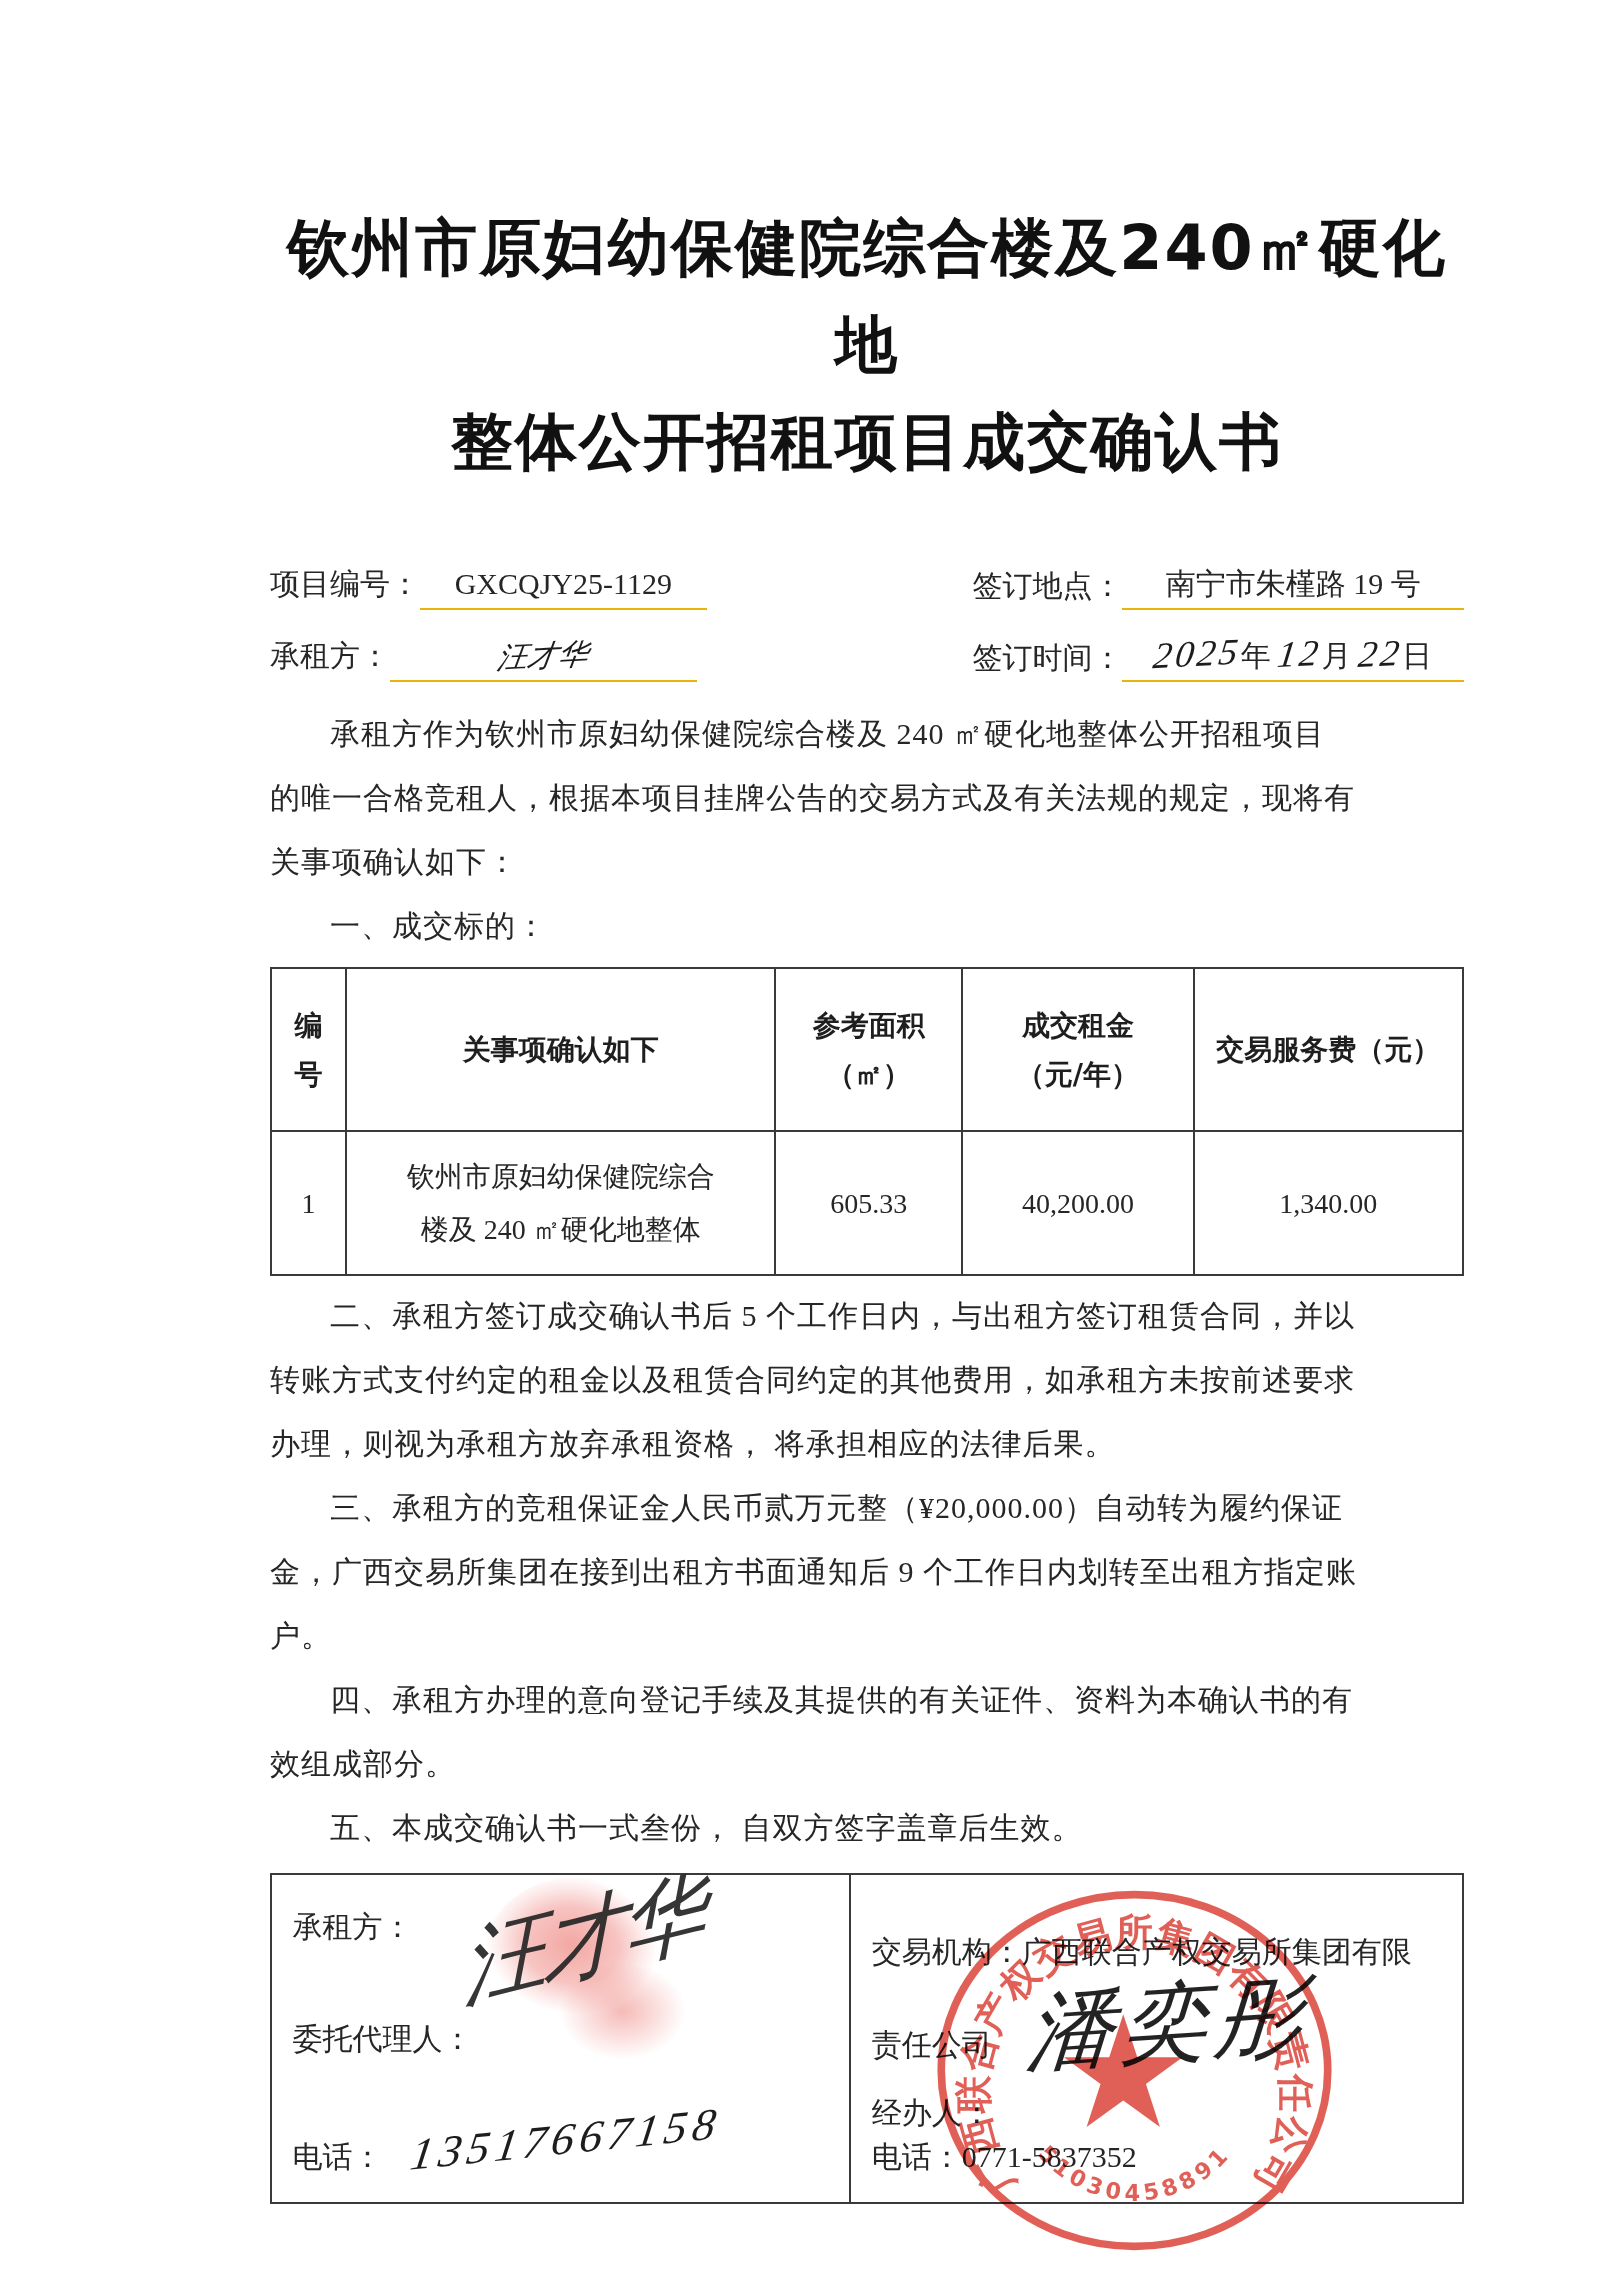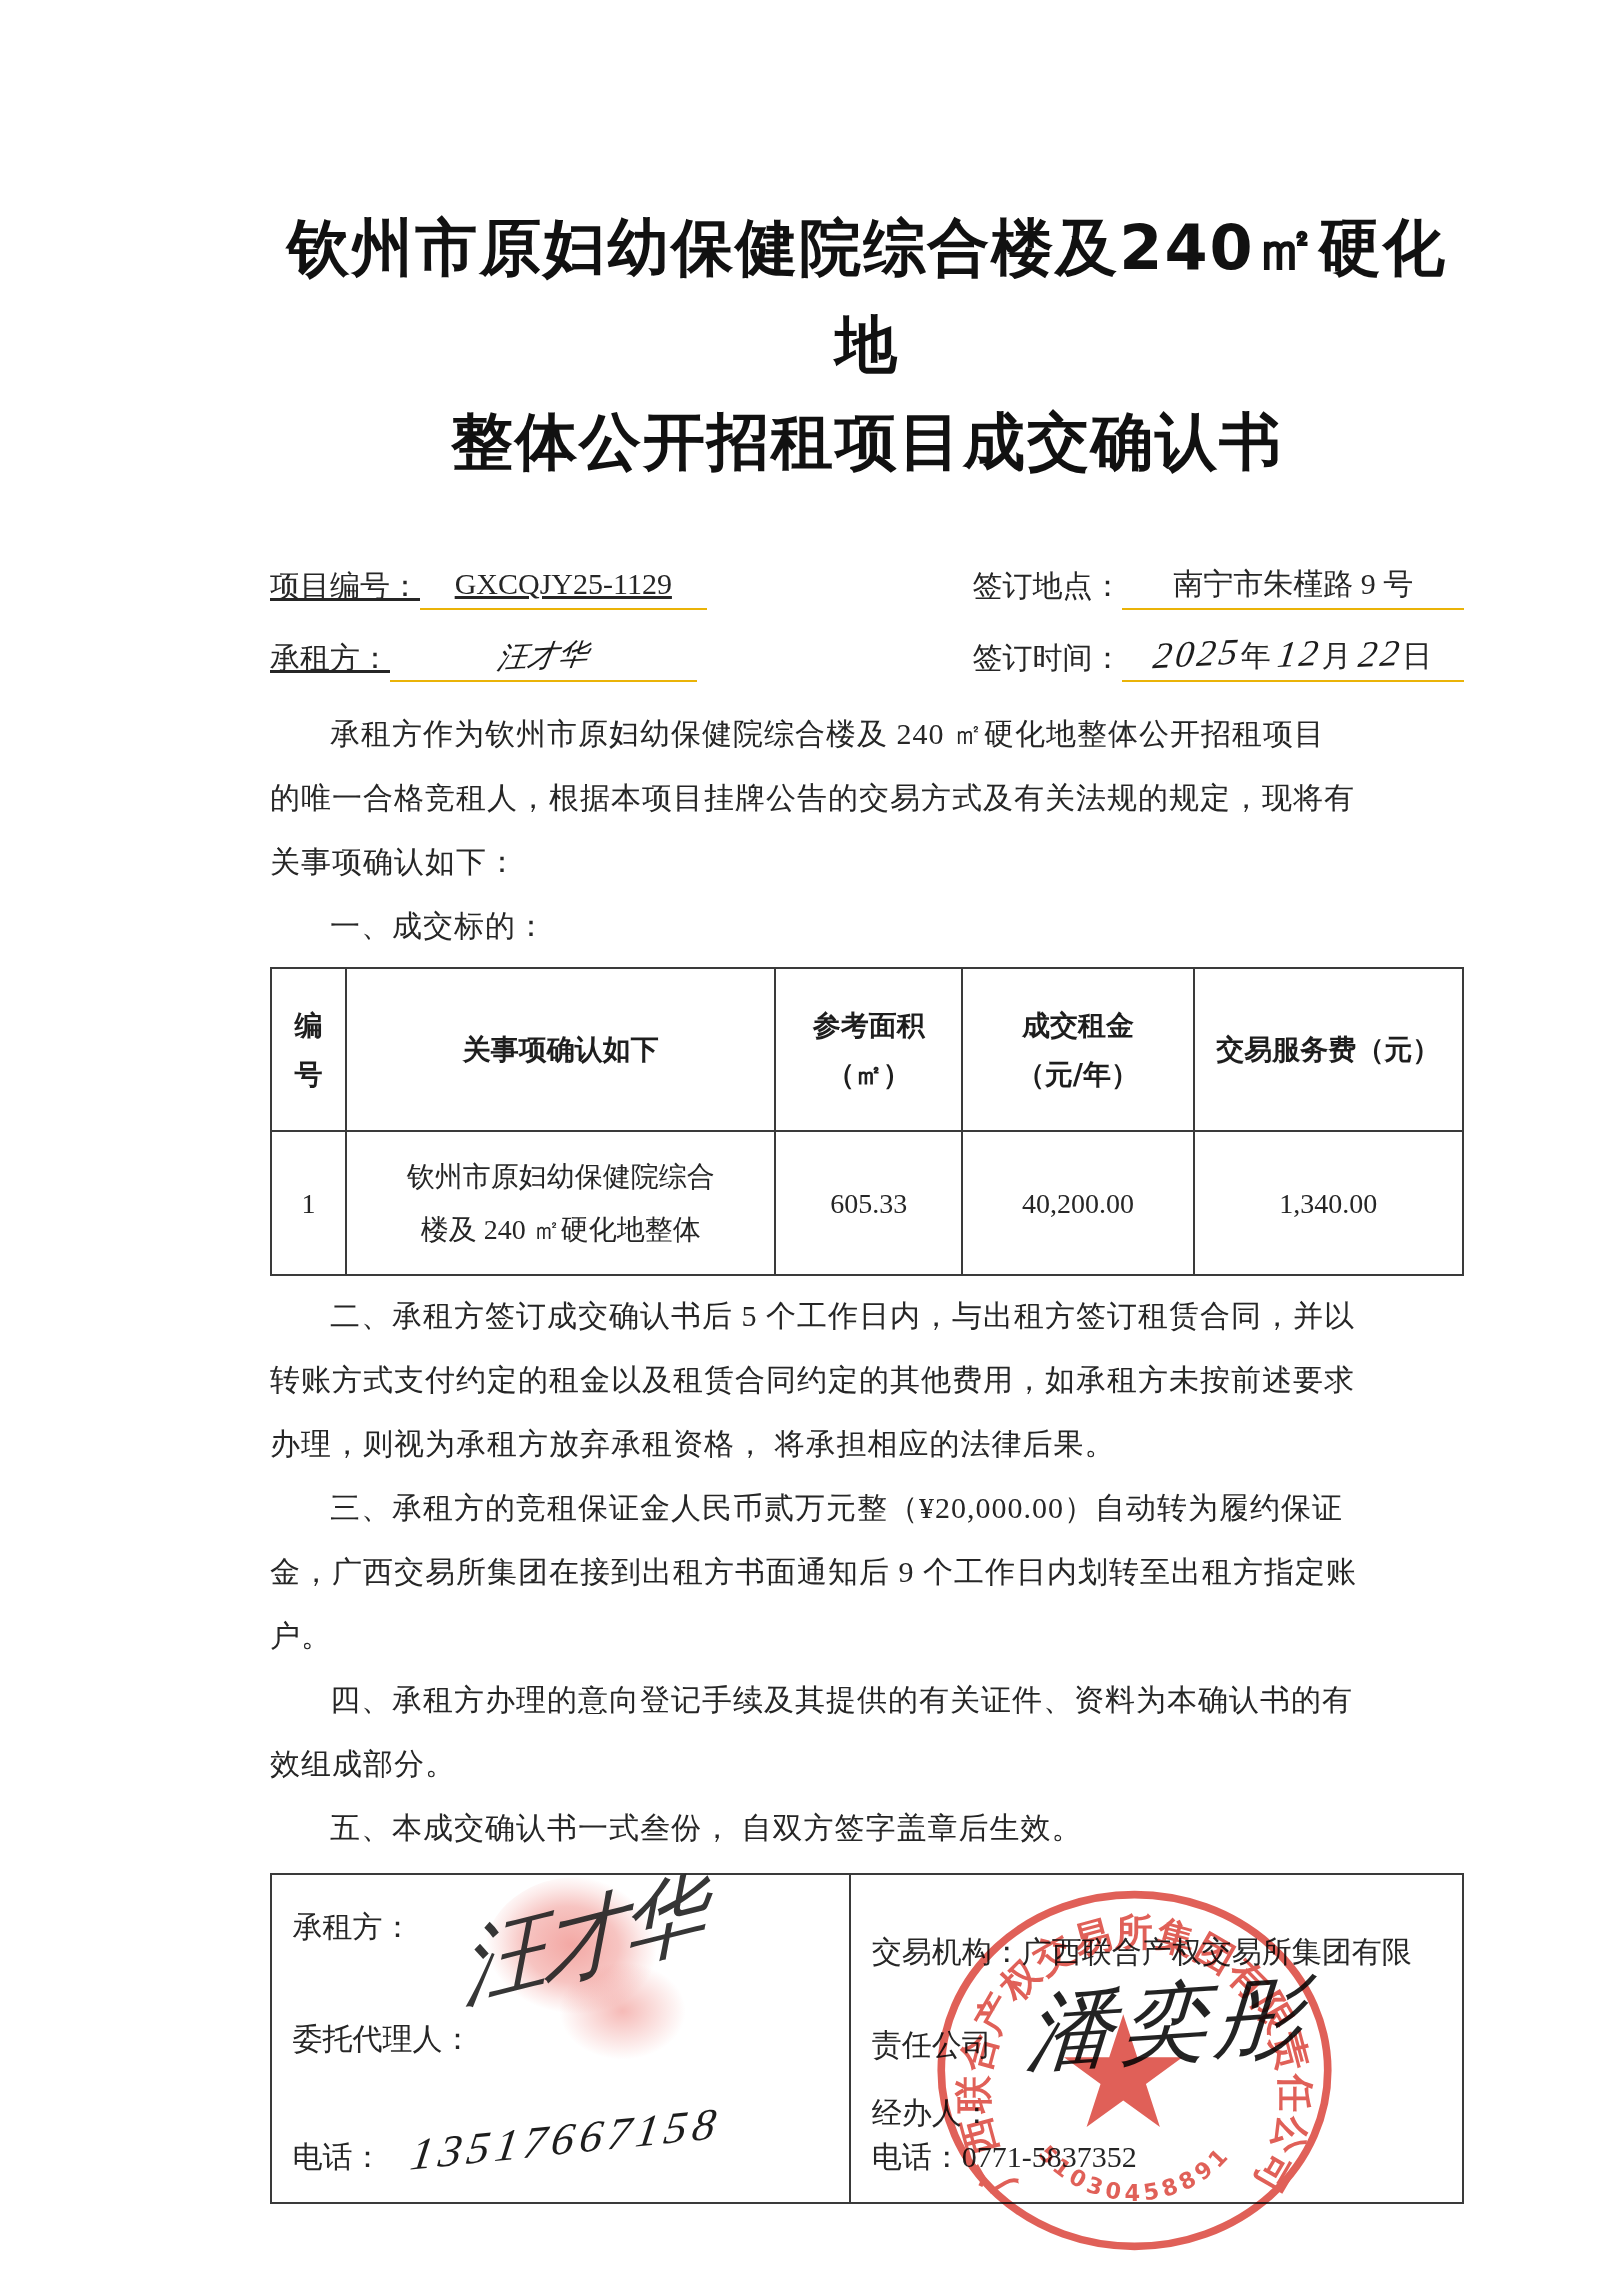--- a/index.html
+++ b/index.html
@@ -43,21 +43,21 @@
   .fields {
     margin-top: 69px;
     font-size: 30px;
     line-height: 49px;
   }
   .field-row {
     display: flex;
     margin-bottom: 19.4px;
     align-items: flex-end;
   }
-  .field-left  { width: 703px; display: flex; align-items: flex-end; text-decoration: underline; }
+  .field-left  { width: 703px; display: flex; align-items: flex-start; }
   .field-right { flex: 1; display: flex; align-items: flex-end; }
   .field-label { white-space: nowrap; }
   .field-value {
     border-bottom: 2px solid #eab308;
     text-align: center;
     white-space: nowrap;
   }
   .value-projno { min-width: 256px; padding: 0 15.3px; }
   .value-lessee { min-width: 276px; padding: 0 15.3px; }
   .value-place  { min-width: 317px; padding: 0 12.3px; }
@@ -223,21 +223,21 @@
     </div>
 
     <div class="fields">
       <div class="field-row">
         <div class="field-left">
           <span class="field-label">项目编号：</span>
           <span class="field-value value-projno">GXCQJY25-1129</span>
         </div>
         <div class="field-right">
           <span class="field-label">签订地点：</span>
-          <span class="field-value value-place">南宁市朱槿路 9 号</span>
+          <span class="field-value value-place">南宁市朱槿路 19 号</span>
         </div>
       </div>
       <div class="field-row">
         <div class="field-left">
           <span class="field-label">承租方：</span>
           <span class="field-value value-lessee"><span class="hand">汪才华</span></span>
         </div>
         <div class="field-right">
           <span class="field-label">签订时间：</span>
           <span class="field-value value-time">

